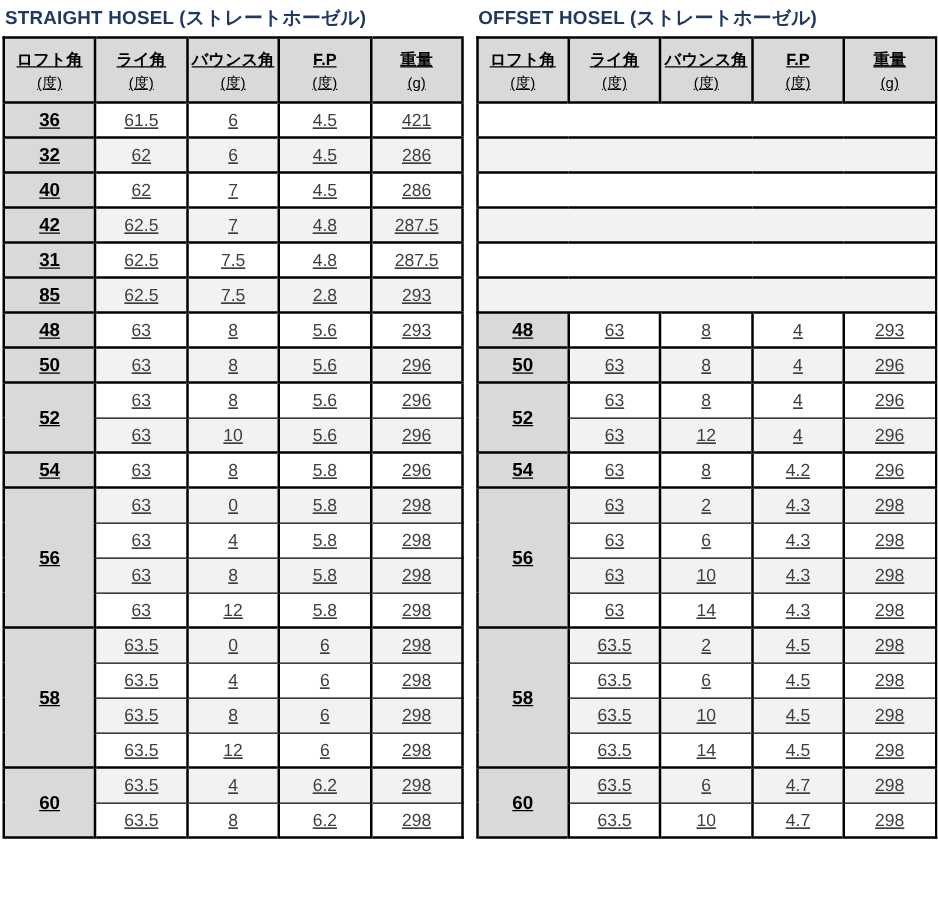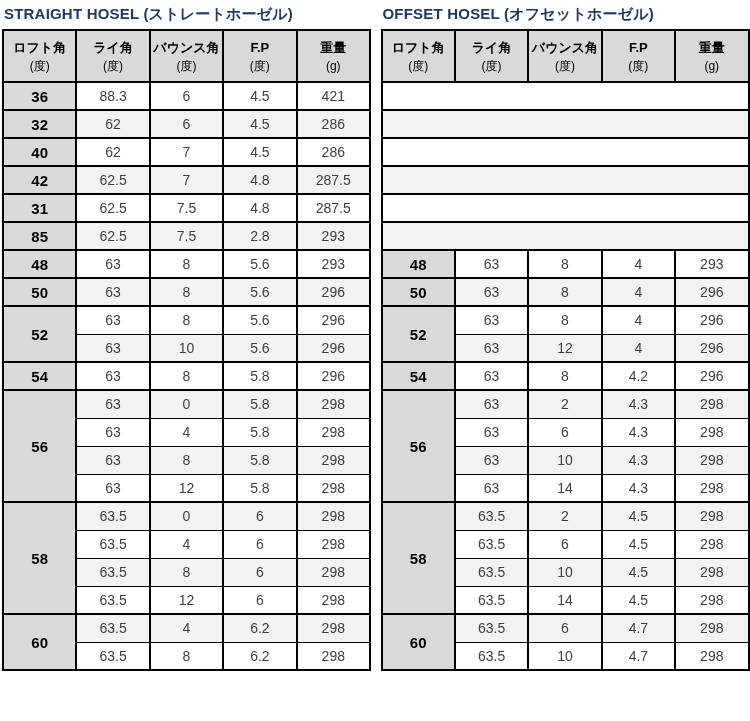--- a/index.html
+++ b/index.html
@@ -31,20 +31,21 @@
     color:var(--title-color);
     margin:3px 0 5px 2px;
     letter-spacing:0.2px;
     white-space:nowrap;
   }
   table.spec{
     border-collapse:collapse;
     border:2px solid var(--border-color);
     table-layout:fixed;
     width:369px;
+    text-decoration:underline;
   }
   table.spec th, table.spec td{
     border-left:2px solid var(--border-color);
     border-top:2px solid var(--border-color);
     padding:0;
     text-align:center;
     vertical-align:middle;
   }
   table.spec th{
     background:var(--header-bg);
@@ -114,21 +115,21 @@
               </th>
               <th>
                 <div class="hl">重量</div>
                 <div class="hu">(g)</div>
               </th>
             </tr>
           </thead>
           <tbody>
             <tr class="start odd">
               <td class="loft" rowspan="1">36</td>
-              <td class="data">88.3</td>
+              <td class="data">61.5</td>
               <td class="data">6</td>
               <td class="data">4.5</td>
               <td class="data">421</td>
             </tr>
             <tr class="start even">
               <td class="loft" rowspan="1">32</td>
               <td class="data">62</td>
               <td class="data">6</td>
               <td class="data">4.5</td>
               <td class="data">286</td>
@@ -256,21 +257,21 @@
               <td class="data">63.5</td>
               <td class="data">8</td>
               <td class="data">6.2</td>
               <td class="data">298</td>
             </tr>
           </tbody>
         </table>
       </div>
   </div>
   <div class="section">
-    <div class="title">OFFSET HOSEL (オフセットホーゼル)</div>
+    <div class="title">OFFSET HOSEL (ストレートホーゼル)</div>
     <div>
         <table class="spec">
           <thead>
             <tr>
               <th>
                 <div class="hl">ロフト角</div>
                 <div class="hu">(度)</div>
               </th>
               <th>
                 <div class="hl">ライ角</div>

